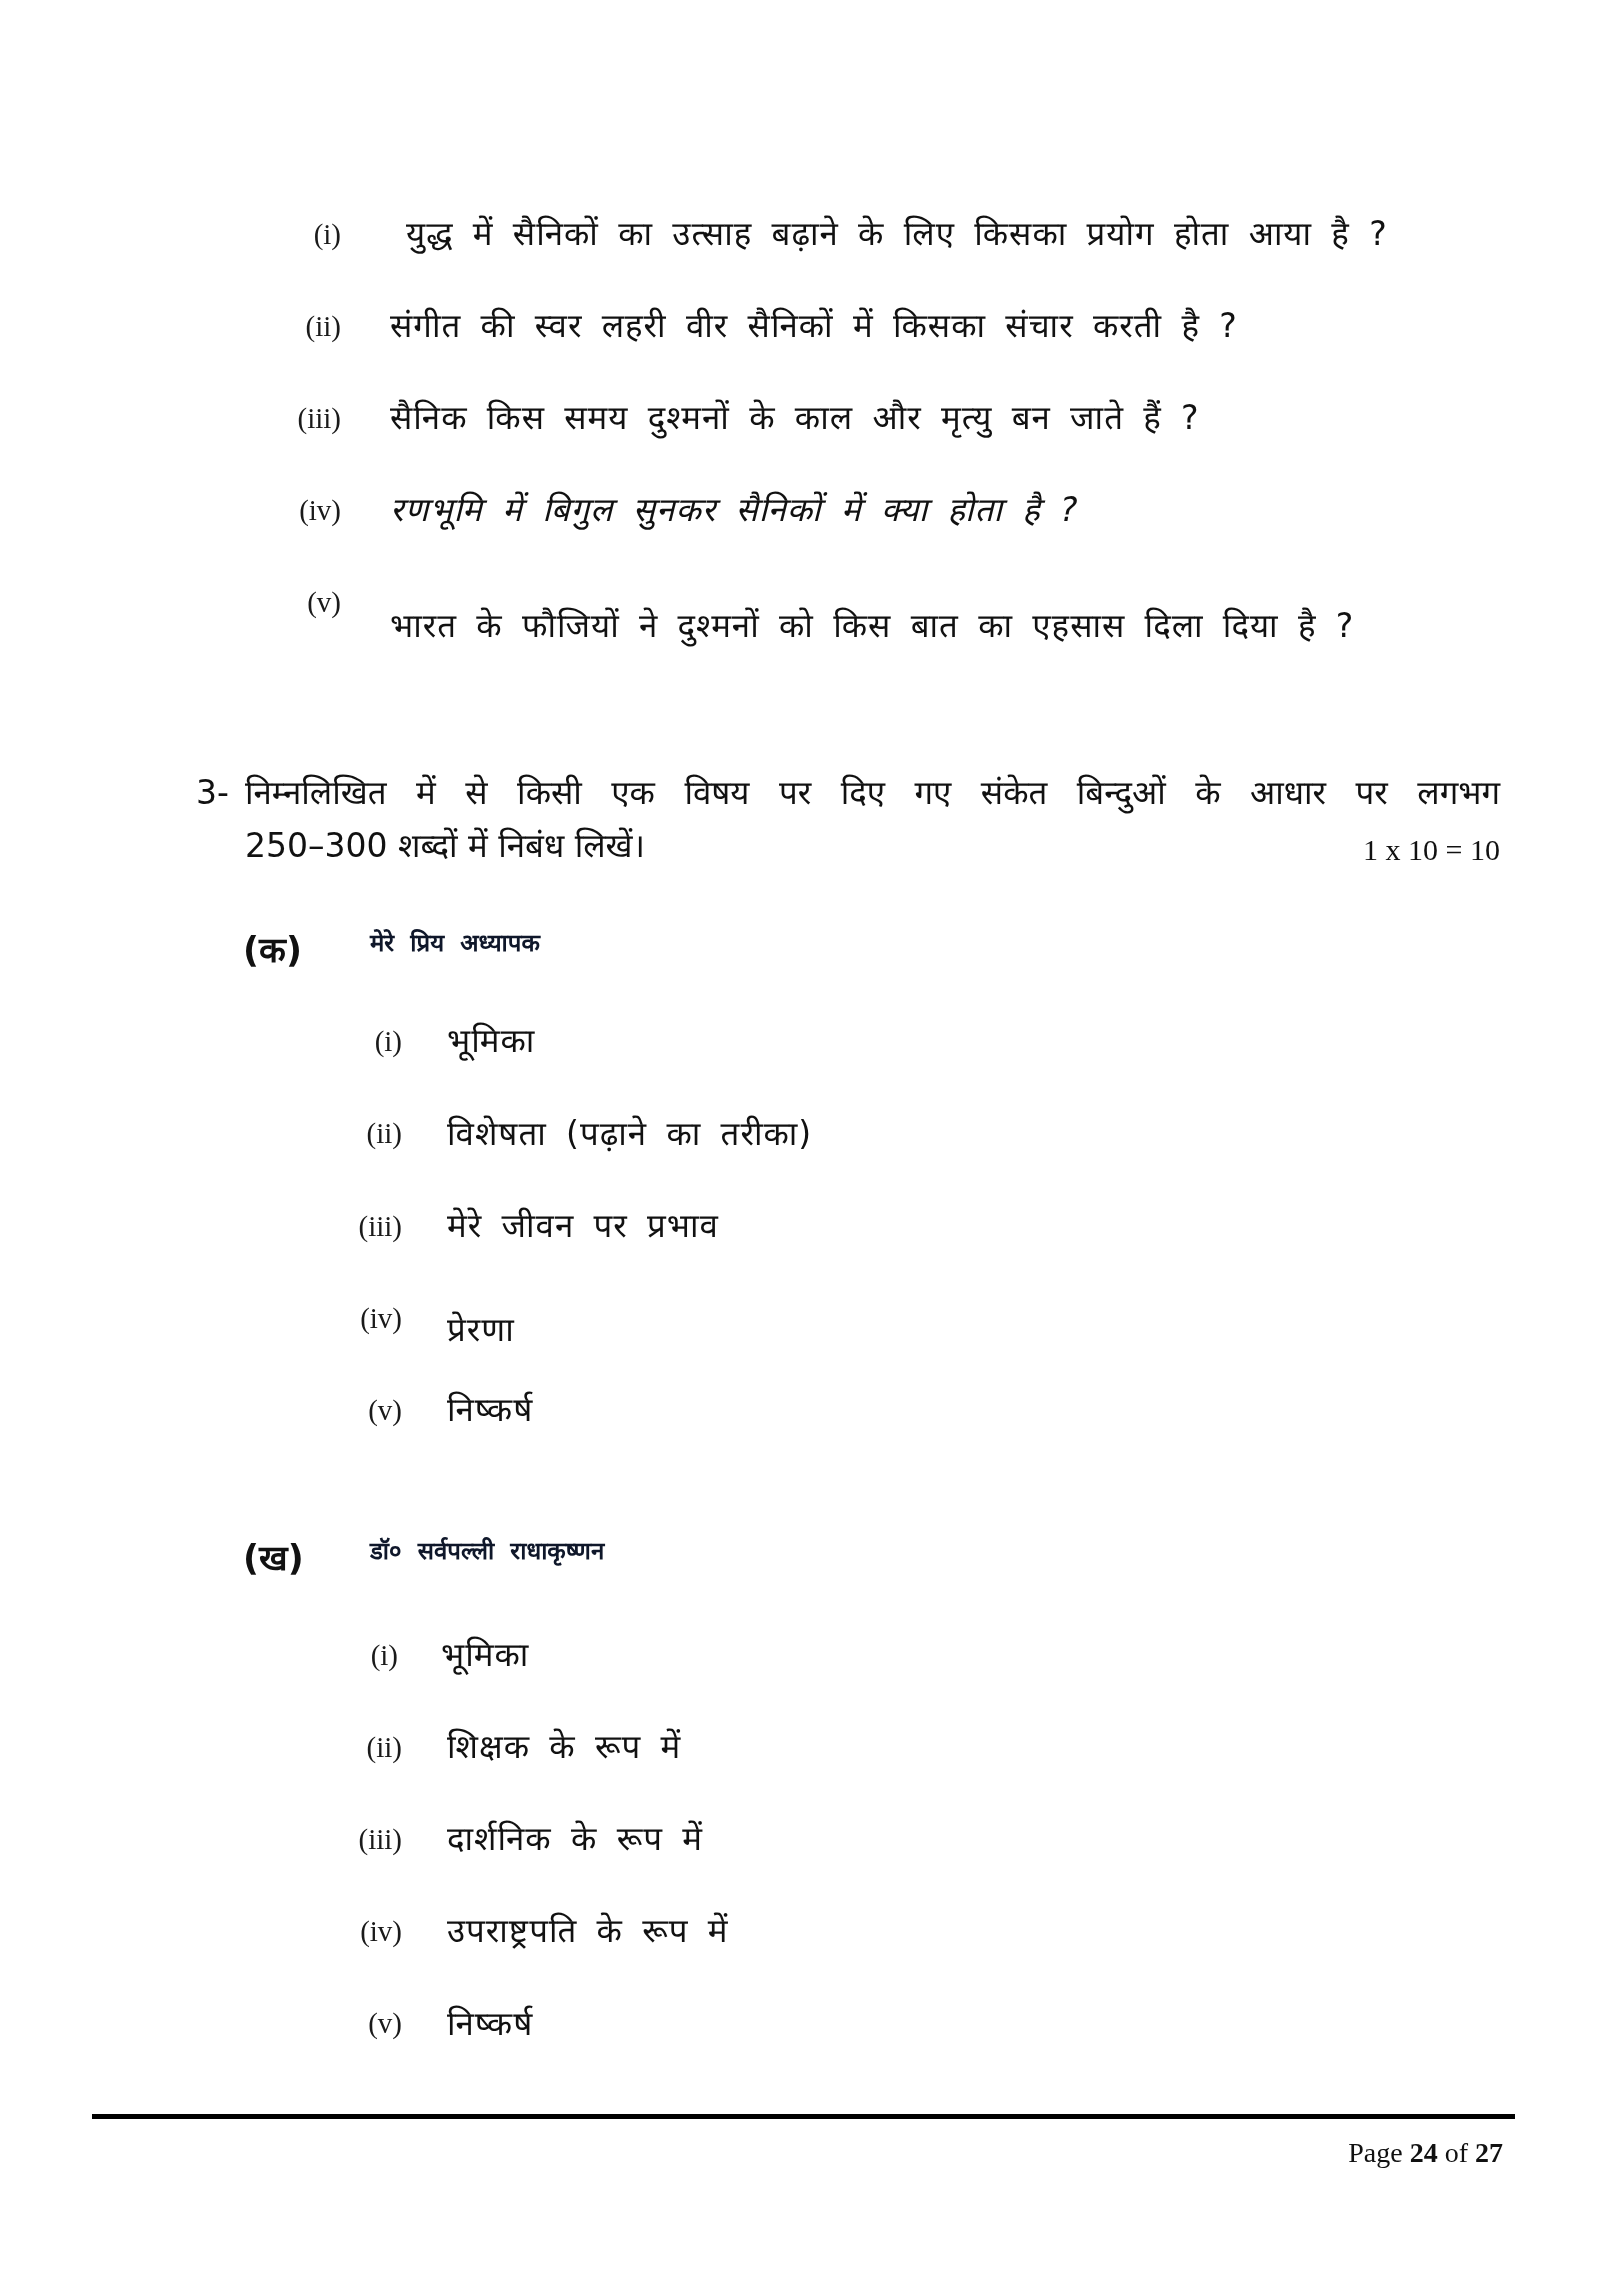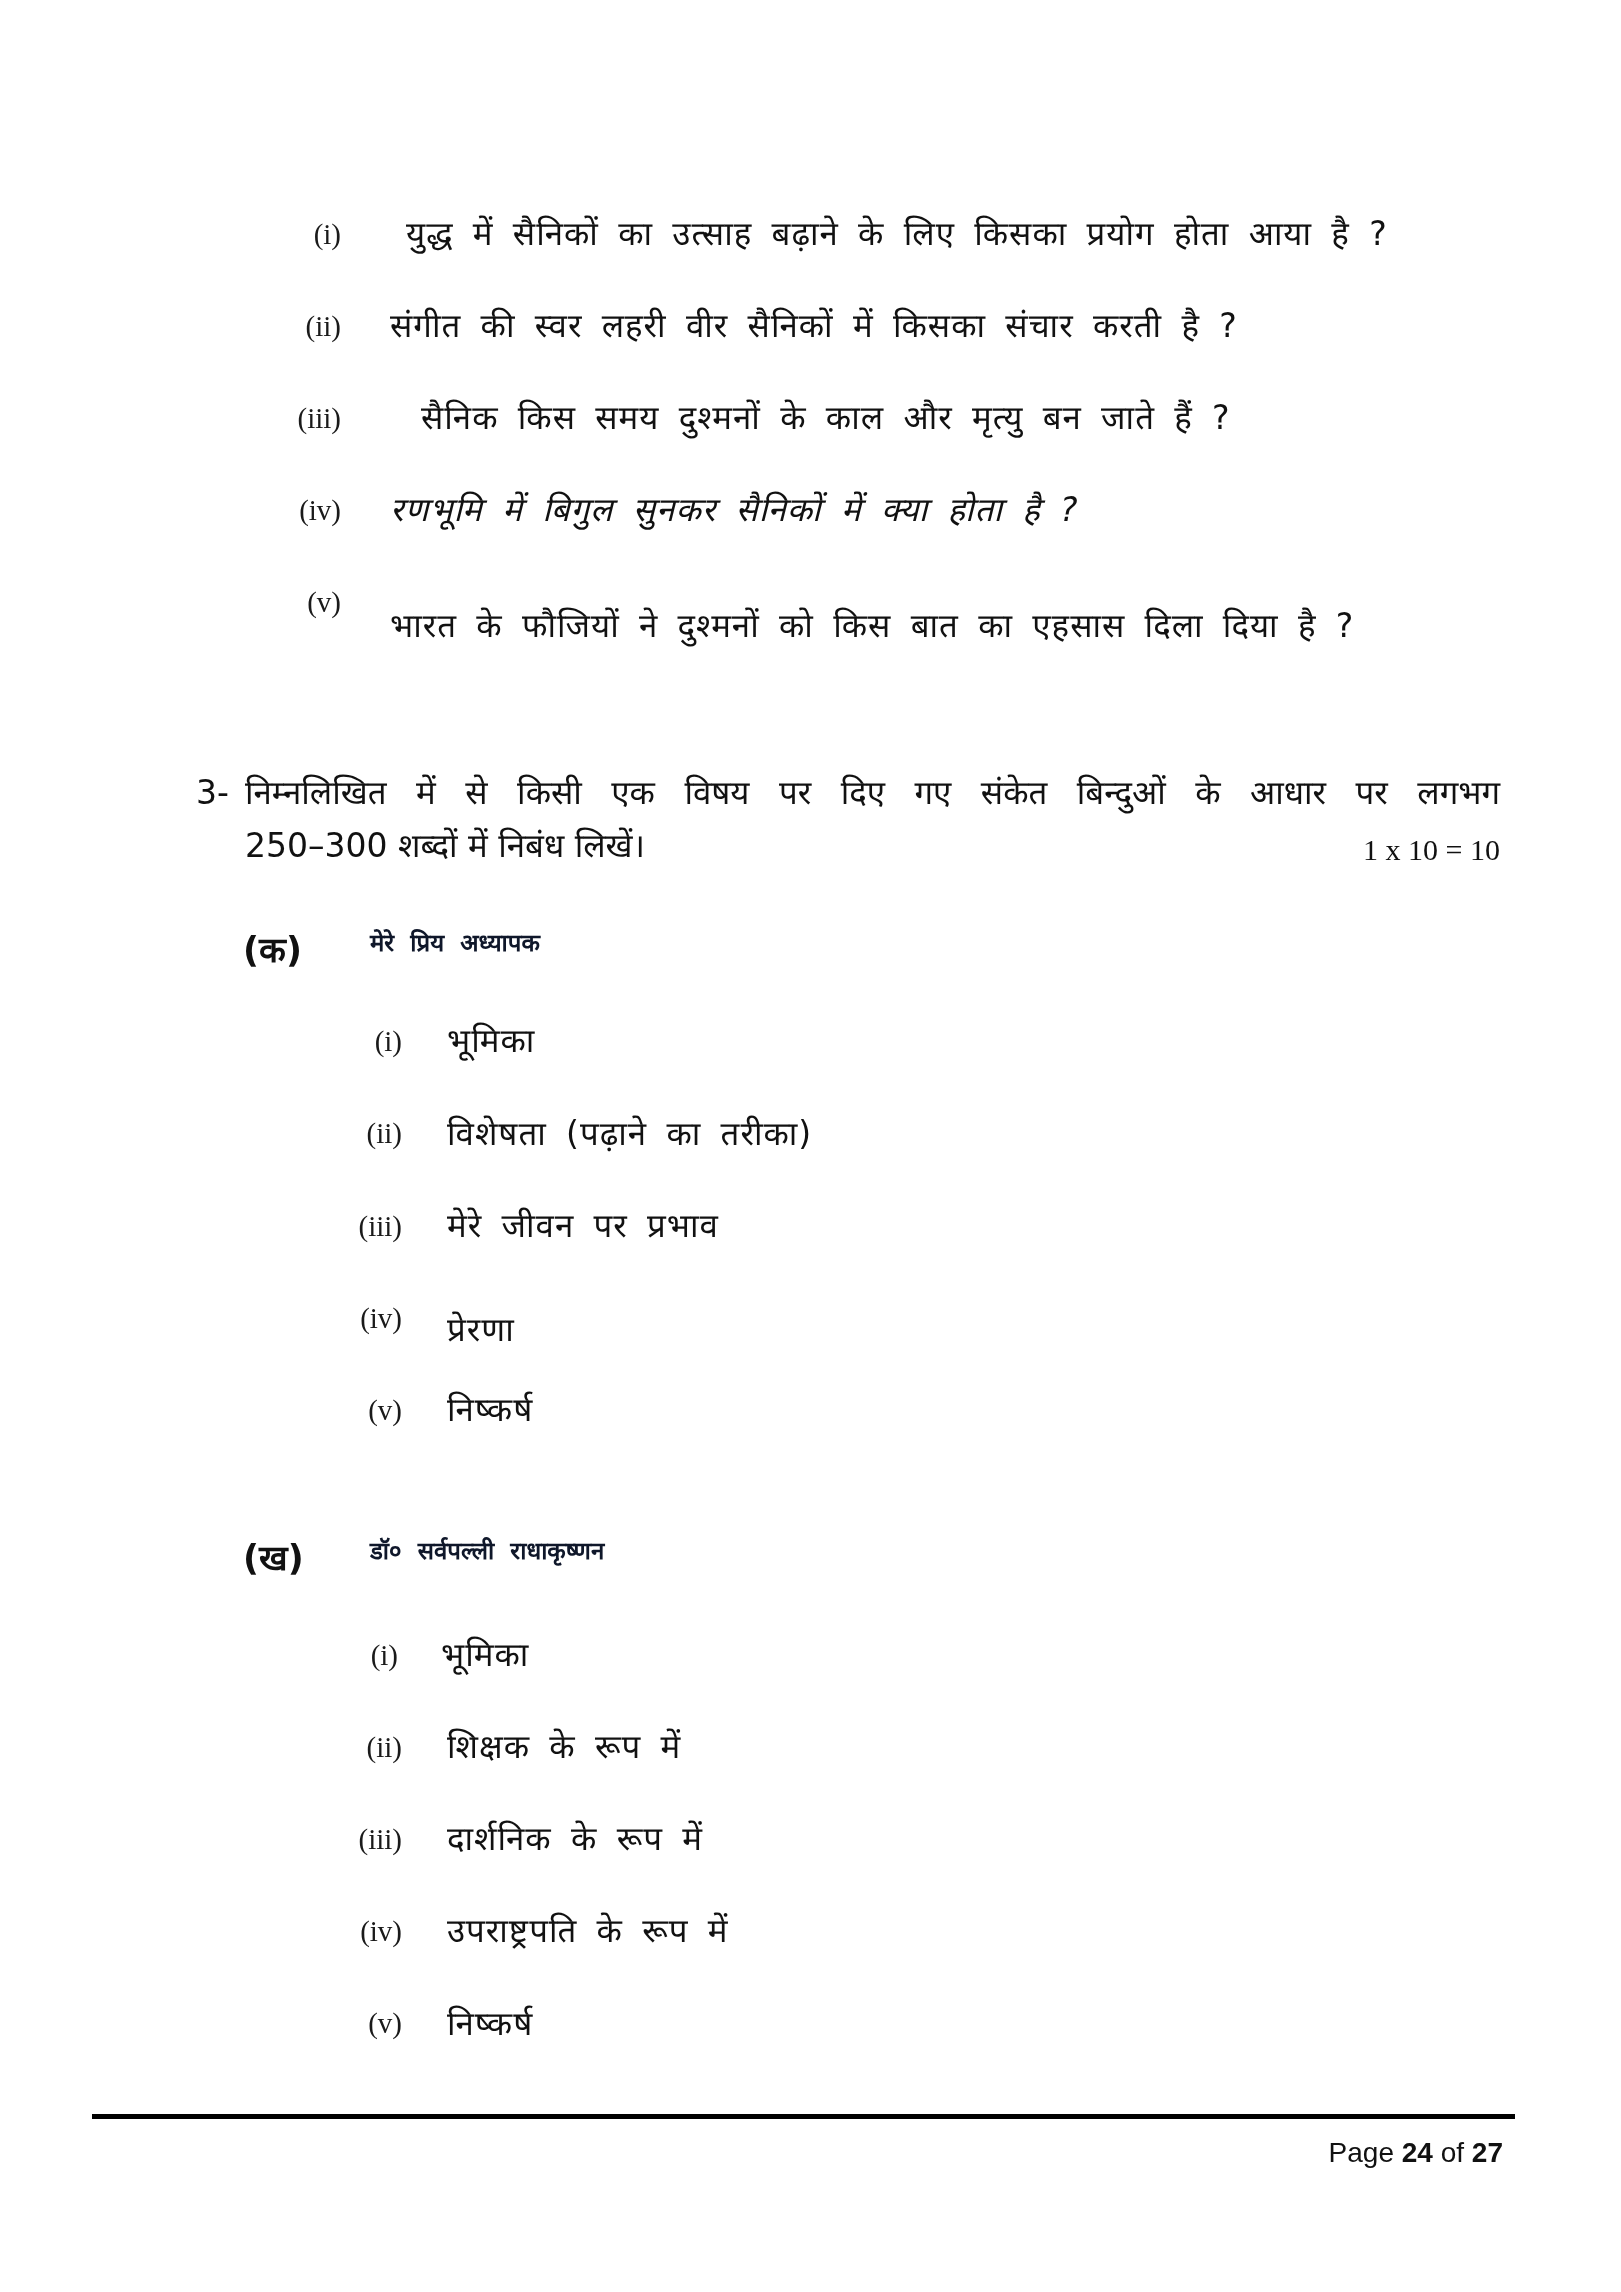--- a/index.html
+++ b/index.html
@@ -43,39 +43,39 @@
     }
     .topic-title {
       position: absolute; font-family: "DejaVu Sans", sans-serif; font-weight: bold;
       font-size: 24px; word-spacing: 7.8px; white-space: nowrap; color: #0f172a;
     }
     .footer-rule {
       position: absolute; left: 92px; top: 2114px; width: 1423px; height: 4.9px; background: #000000;
     }
     .footer-text {
       position: absolute; right: 118px; top: 2137px;
-      font-family: Liberation Sans, sans-serif; font-size: 28px; color: #111111;
+      font-family: Liberation Serif, serif; font-size: 28px; color: #111111;
     }
     .footer-text b { font-weight: bold; }
   </style>
 </head>
 <body>
 
 <div>
   <div class="q-row">
     <span class="roman" style="left:282px; top:218px;">(i)</span>
     <span class="hindi" style="left:390px; top:210px;margin-left:16px;">युद्ध में सैनिकों का उत्साह बढ़ाने के लिए किसका प्रयोग होता आया है ?</span>
   </div>
   <div class="q-row">
     <span class="roman" style="left:282px; top:310px;">(ii)</span>
     <span class="hindi" style="left:390px; top:302px;">संगीत की स्वर लहरी वीर सैनिकों में किसका संचार करती है ?</span>
   </div>
   <div class="q-row">
     <span class="roman" style="left:282px; top:402px;">(iii)</span>
-    <span class="hindi" style="left:390px; top:394px;margin-left:31px;">सैनिक किस समय दुश्मनों के काल और मृत्यु बन जाते हैं ?</span>
+    <span class="hindi" style="left:390px; top:394px;">सैनिक किस समय दुश्मनों के काल और मृत्यु बन जाते हैं ?</span>
   </div>
   <div class="q-row">
     <span class="roman" style="left:282px; top:494px;">(iv)</span>
     <span class="hindi" style="left:390px; top:486px;font-style:italic;">रणभूमि में बिगुल सुनकर सैनिकों में क्या होता है ?</span>
   </div>
   <div class="q-row">
     <span class="roman" style="left:282px; top:586px;">(v)</span>
     <span class="hindi" style="left:390px; top:578px;margin-top:24px;">भारत के फौजियों ने दुश्मनों को किस बात का एहसास दिला दिया है ?</span>
   </div>
 </div>

